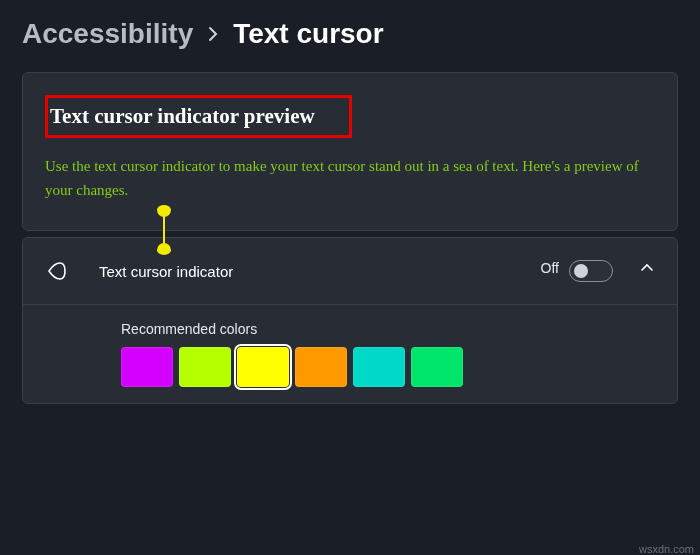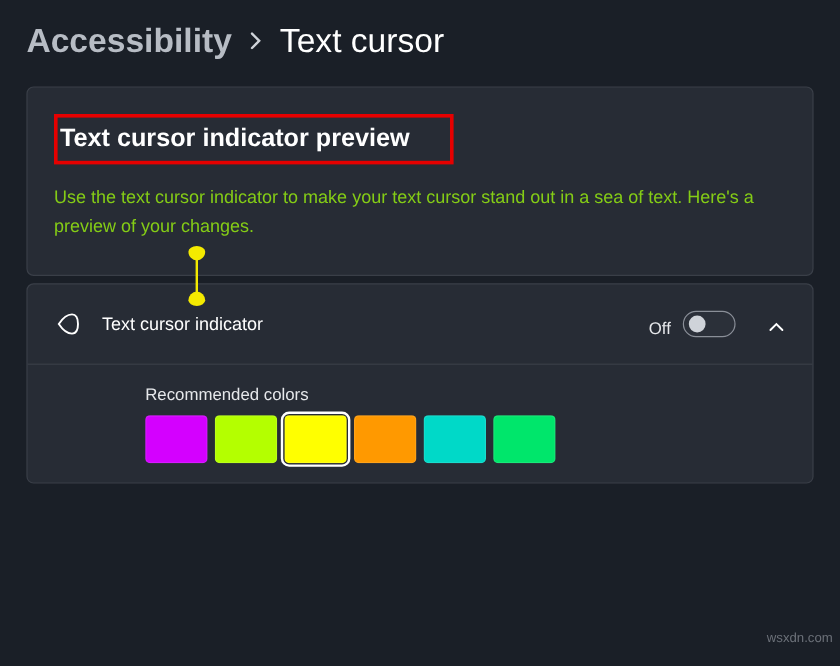--- a/index.html
+++ b/index.html
@@ -11,30 +11,30 @@
     overflow: hidden;
   }
   .page { padding: 18px 22px 0 22px; border-radius: 13px; }
 
   .breadcrumb {
     display: flex; align-items: center; gap: 14px;
     margin-bottom: 22px;
   }
   .bc-parent { color: #b7bcc4; font-size: 28px; font-weight: 600; }
   .bc-sep { color: #cfd3d9; font-size: 20px; }
-  .bc-current { color: #ffffff; font-size: 28px; font-weight: 400; }
+  .bc-current { color: #ffffff; font-size: 28px; font-weight: 700; }
 
   .panel {
     background: #272c35;
     border: 1px solid #3a3f48;
     border-radius: 6px;
     margin-bottom: 6px;
   }
 
-  .preview-panel { padding: 22px 22px 28px 22px; position: relative; }
+  .preview-panel { padding: 22px 22px 28px 22px; position: relative; font-family: Liberation Serif, serif; }
   .preview-title-wrap {
     display: inline-block;
     border: 3px solid #e60000;
     padding: 6px 34px 6px 2px;
     margin-bottom: 16px;
   }
   .preview-title { font-size: 21px; font-weight: 600; color: #fff; }
   .preview-desc {
     font-size: 15px; line-height: 1.6; color: #84cc16;
     position: relative;
@@ -61,23 +61,23 @@
 
   .row-panel { padding: 0; }
   .row {
     display: flex; align-items: center;
     padding: 16px 22px;
     min-height: 66px;
   }
   .row + .row { border-top: 1px solid #3a3f48; }
 
   .row-icon { width: 34px; display: flex; justify-content: flex-start; }
-  .row-label { font-size: 15px; color: #fff; flex: 0 0 auto; margin-left: 6px; }
+  .row-label { font-size: 15px; color: #fff; flex: 0 0 auto; margin-left: 20px; }
 
-  .toggle-area { margin-left: auto; display: flex; align-items: flex-end; gap: 10px; }
+  .toggle-area { margin-left: auto; display: flex; align-items: flex-start; gap: 10px; }
   .toggle-state { font-size: 14px; color: #e6e8eb; }
   .toggle {
     width: 44px; height: 22px; border-radius: 11px;
     border: 1px solid #8a8f98; background: #2b3039;
     position: relative;
   }
   .toggle-knob {
     position: absolute; top: 3px; left: 4px;
     width: 14px; height: 14px; border-radius: 50%;
     background: #cfd3d9;
@@ -104,21 +104,21 @@
   .colors-row { flex-direction: column; align-items: flex-start; padding: 16px 22px 16px 22px; }
   .colors-label { font-size: 14px; color: #e6e8eb; margin-left: 76px; margin-bottom: 10px; }
   .swatches { display: flex; gap: 6px; margin-left: 76px; }
   .swatch {
     width: 52px; height: 40px; border-radius: 4px;
     border: 1px solid rgba(255,255,255,0.1);
   }
   .swatch.selected { outline: 2px solid #ffffff; outline-offset: 1px; }
 
   .watermark {
-    position: absolute; right: 6px; bottom: 17px;
+    position: absolute; right: 6px; bottom: 0;
     font-size: 11px; color: #6b7078;
   }
 
   svg { display: block; }
 </style>
 </head>
 <body>
 
 <div class="page">
 

